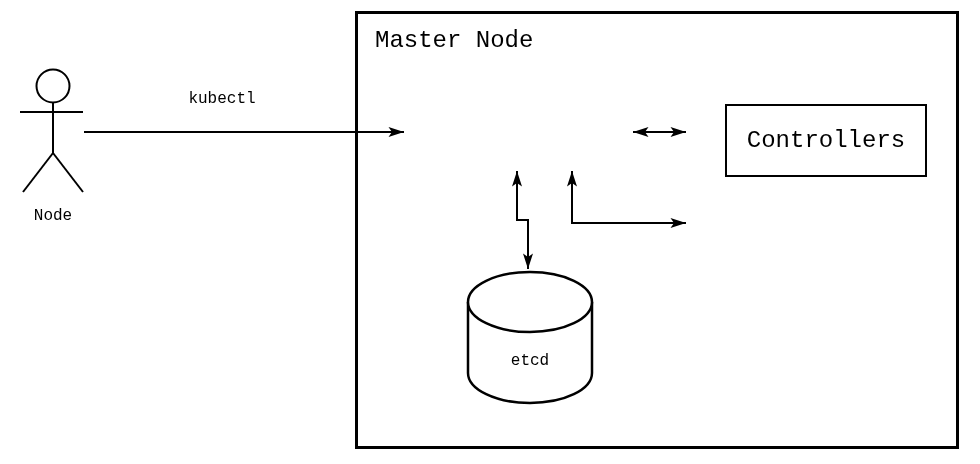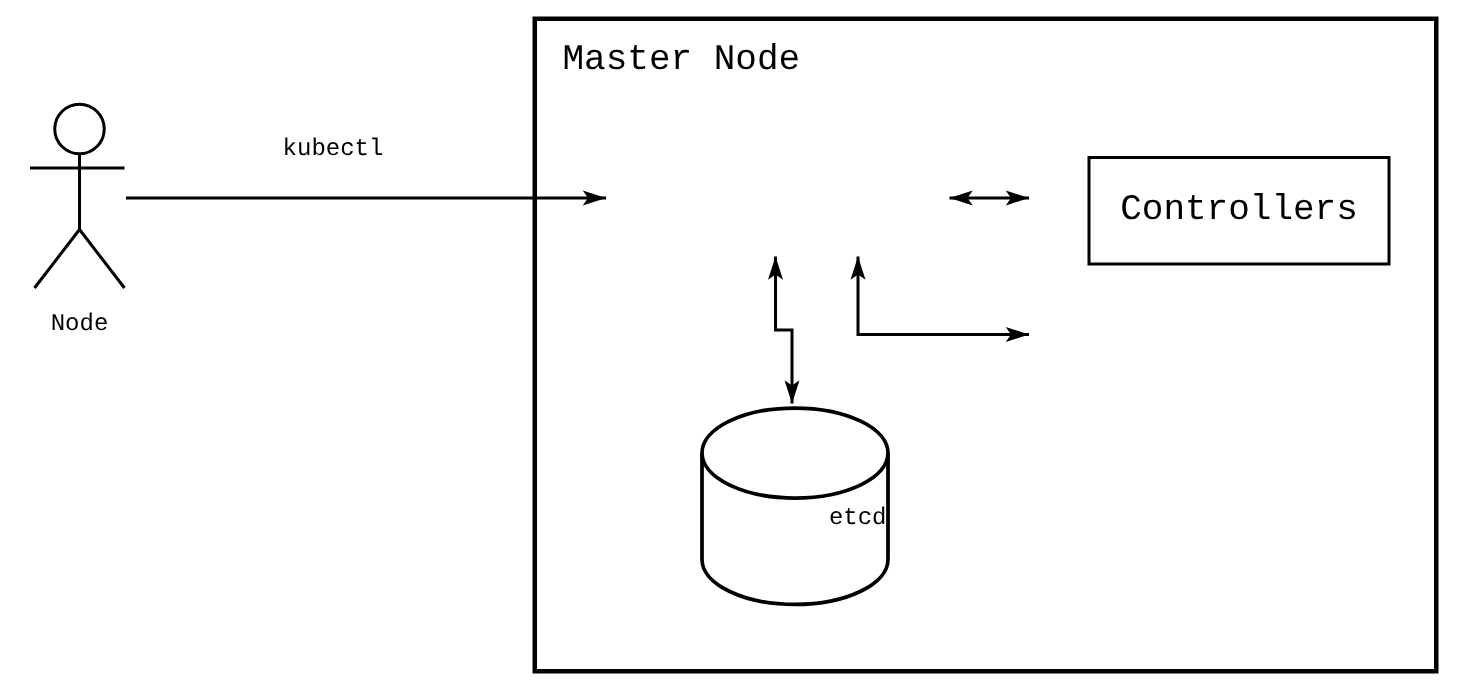--- a/index.html
+++ b/index.html
@@ -58,21 +58,21 @@
   .node-scheduler    { left: 693px; top: 187px; width: 202px; height: 71px; }
   .floating-label {
     position: absolute;
     font-size: 16px;
     line-height: 26px;
     text-align: center;
     white-space: nowrap;
   }
   .kubectl-label { left: 142px; top: 86px;  width: 160px; }
   .actor-label   { left: 0px;   top: 203px; width: 106px; }
-  .etcd-label    { left: 469px; top: 332px; width: 122px; text-align: right; }
+  .etcd-label    { left: 469px; top: 348px; width: 122px; }
 </style>
 </head>
 <body>
 
 <div class="canvas">
 
   <div class="master-node">
     <div class="master-node-label">Master Node</div>
   </div>
 

